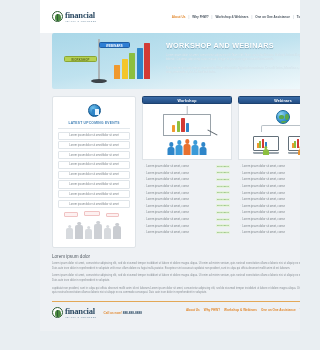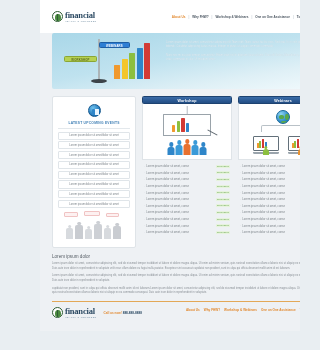--- a/index.html
+++ b/index.html
@@ -201,20 +201,21 @@
         <div class="sign sign-workshop">WORKSHOP</div>
         <div class="bars" id="hero-bars">
             <div class="bar" style="background: linear-gradient(90deg, rgb(240, 153, 46), rgb(240, 153, 46)); height: 14px;"></div>
             <div class="bar" style="background: linear-gradient(90deg, rgb(243, 198, 42), rgb(243, 198, 42)); height: 20px;"></div>
             <div class="bar" style="background: linear-gradient(90deg, rgb(140, 191, 63), rgb(140, 191, 63)); height: 26px;"></div>
             <div class="bar" style="background: linear-gradient(90deg, rgb(47, 134, 201), rgb(47, 134, 201)); height: 31px;"></div>
             <div class="bar" style="background: linear-gradient(90deg, rgb(210, 59, 53), rgb(210, 59, 53)); height: 36px;"></div>
           </div>
       </div>
       <div class="hero-txt">
+        <div class="hero-title">WORKSHOP AND WEBINARS</div>
         <div class="hero-p">Lorem ipsum dolor sit amet, consectetur adipiscing elit. Nam nibh. Nunc varius facilisi eros. Sed erat. In in velit quis arcu ornare bibendi. Curabitur adipiscing luctus massa. Integer et purus ut augue commodo commodo.</div>
         <div class="hero-p">Nunc nec mi eu justo tempor consectetur. Etiam vitae nisl in digissim lacus at ante. Cras elit lectus, bibendum a, adipiscing vitae, commodo et, dui. Ut tincidunt tortor.</div>
       </div>
     </div>
   </div>
 
   <div class="cols">
 
     <div class="card col-left">
       <div class="blue-icon"></div>

